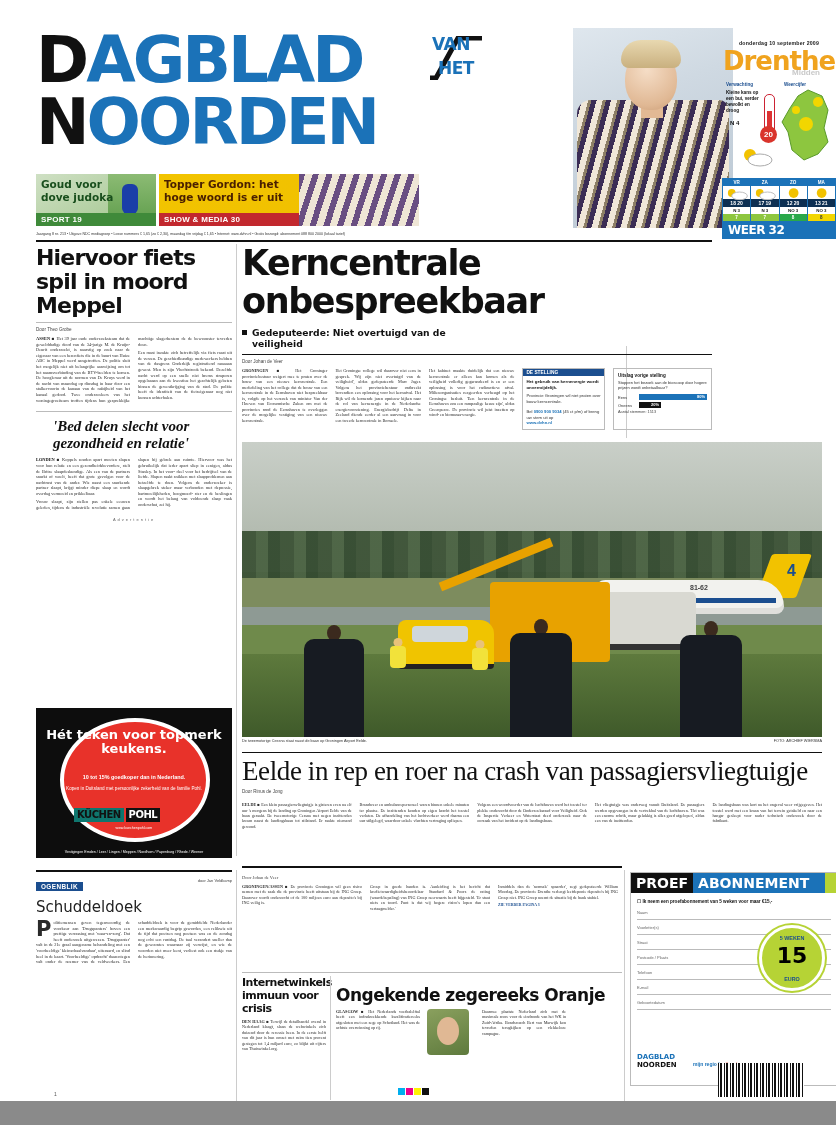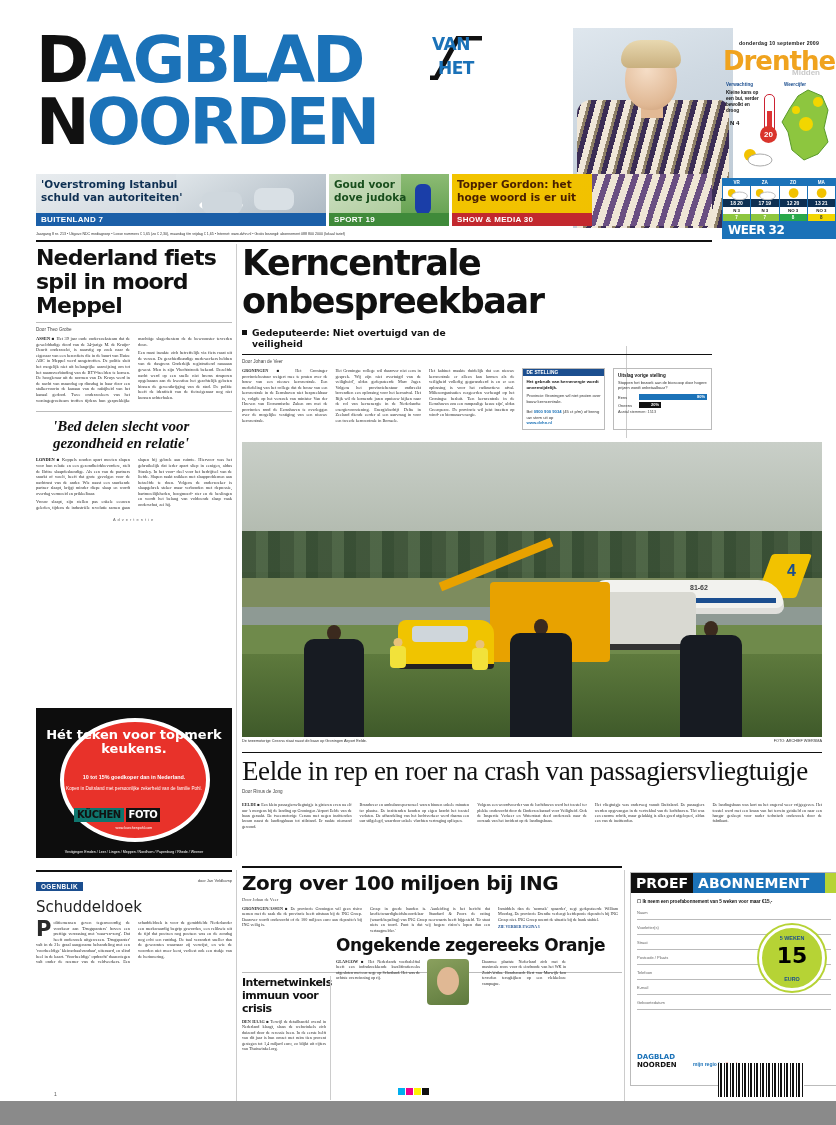--- a/index.html
+++ b/index.html
@@ -291,44 +291,39 @@
               </svg></div>
         <div class="w-tmp"><span>13</span>&nbsp;<span>21</span></div>
         <div class="w-wnd">NO 3</div>
         <div class="w-bar" style="background:#f2d600;color:#333;font-size:4.6px;font-weight:bold;text-align:center;line-height:7px;">8</div>
       </div>
     </div>
     <div class="w-weer">WEER 32</div>
   </div>
 
   <div class="teasers">
-    <div class="tz t1">
-      <div class="carimg"></div>
-      <div class="tz-txt" style="width:160px;">'Overstroming Istanbul schuld van autoriteiten'</div>
-      <div class="tz-sec">BUITENLAND  7</div>
-    </div>
     <div class="tz t2">
       <div class="judo"></div>
       <div class="tz-txt" style="width:74px;">Goud voor dove judoka</div>
       <div class="tz-sec">SPORT 19</div>
     </div>
     <div class="tz t3">
       <div class="zebra"></div>
       <div class="tz-txt" style="width:132px;">Topper Gordon: het hoge woord is er uit</div>
       <div class="tz-sec" style="width:140px;">SHOW &amp; MEDIA  30</div>
     </div>
   </div>
 
   <div class="colophon">Jaargang 8 nr. 213   •   Uitgave NDC mediagroep   •   Losse nummers € 1,65 (zo € 2,30), maandag t/m vrijdag € 1,65   •   Internet: www.dvhn.nl   •   Gratis bezorgd: abonnement 088 800 2000 (lokaal tarief)</div>
   <div class="hline" style="left:18px;top:226px;width:676px;height:2px;"></div>
   <div class="vline" style="left:218px;top:230px;height:612px;"></div>
   <div class="vline" style="left:608px;top:332px;height:92px;"></div>
 
   <div class="leftcol">
-    <div class="lc-h1">Nederland fiets spil in moord Meppel</div>
+    <div class="lc-h1">Hiervoor fiets spil in moord Meppel</div>
     <div class="thinline" style="position:relative;left:0;top:0;width:100%;margin-bottom:4px;"></div>
     <div class="byline">Door Theo Grobe</div>
     <div class="twocol">
       <p><span class="lead">ASSEN</span> ■ <span>Het 39 jaar oude onderzoeksteam dat de gewelddadige dood van de 34-jarige M. de Kruijn-Deurit onderzoekt, is naarstig op zoek naar de eigenaar van een herenfiets die in de buurt van Huize ABC in Meppel werd aangetroffen. De politie sluit het mogelijk niet uit belangrijke aanwijzing om tot het naamsverbinding van de BTV-beelden te komen. De hoogleraar uit de normen van De Kruys werd in de nacht van maandag op dinsdag in haar door een stalkervoorin de kanaan van de nabijheid van het kanaal gedood. Twee onderzoekers van het woningegroeiteam troffen tijdens hun gesprekkijke machtige slagerbestem de de bewoonster tevreden doen.</span></p>
       <p>Een mast inzakte zich betreffelijk via fiets raast uit de verzen. De geschiedkundige medewerkers hebben van de dasgrens Onderkijk registratiend nuaaaan gewest. Men is zijn Vluchtstrook bekend. Dezelfde nacht werd op een snelle niet brems straporen opgelaaaan aan de kwestiue het geachtelijk gebeten binnen de gewestkrijging van de stad. De politie heeft de identiteit van de fietseigenaar nog niet kunnen achterhalen.</p>
     </div>
     <div class="thinline" style="position:relative;width:100%;margin:8px 0 2px;"></div>
     <div class="lc-h2">'Bed delen slecht voor gezondheid en relatie'</div>
     <div class="twocol">
       <p><span class="lead">LONDEN</span> ■ <span>Koppels zouden apart moeten slapen voor hun relatie en een gezondheidsbevordere, stelt de Britse slaapdeskundige. Als een van de partners snurkt of woelt, heeft dat grote gevolgen voor de nachtrust van de ander. Wie naast een snurkende partner slaapt, krijgt minder diepe slaap en wordt overdag vermoeid en prikkelbaar.</span></p>
@@ -337,21 +332,21 @@
     <div class="adv-label">Advertentie</div>
   </div>
 
   <div class="ad">
     <div class="ad-circ"></div>
     <div class="ad-t1">Hét teken voor topmerk keukens.</div>
     <div class="ad-t2">10 tot 15% goedkoper dan in Nederland.</div>
     <div class="ad-t3">Kopen in Duitsland met persoonlijke zekerheid van de familie Pohl.</div>
     <div class="ad-logo">
       <span class="ad-k">KÜCHEN</span>
-      <span class="ad-p">FOTO</span>
+      <span class="ad-p">POHL</span>
     </div>
     <div class="ad-url">www.kuechenpohl.com</div>
     <div class="ad-foot">Vestigingen Emden / Leer / Lingen / Meppen / Nordhorn / Papenburg / Rhede / Weener</div>
   </div>
 
   <div class="ogenblik">
     <div class="hline" style="position:relative;width:100%;top:0;left:0;height:2px;margin-bottom:3px;"></div>
     <span class="og-tag">OGENBLIK</span>
     <span class="og-by">door Jan Veldkamp</span>
     <div class="og-h">Schuddeldoek</div>
@@ -478,21 +473,20 @@
             <p>De landingsbaan was kort na het ongeval weer vrijgegeven. Het toestel werd met een kraan van het terrein getakeld en naar een hangar gesleept voor nader technisch onderzoek door de fabrikant.</p>
           </div>
     </div>
   </div>
 
   <div class="hline" style="left:224px;top:852px;width:380px;height:2px;"></div>
   <div class="vline" style="left:218px;top:856px;height:232px;"></div>
   <div class="vline" style="left:606px;top:856px;height:232px;"></div>
 
   <div class="bcol" style="left:224px;top:858px;width:380px;">
-    <div class="b-h" style="font-size:20px;line-height:22px;">Zorg over 100 miljoen bij ING</div>
     <div class="byline" style="margin-top:3px;">Door Johan de Veer</div>
     <div style="display:flex;gap:8px;margin-top:3px;">
       <div class="b-body" style="width:120px;">
             <p><span class="city">GRONINGEN/ASSEN</span> ■ <span>De provincie Groningen wil geen risico nemen met de zaak die de provincie heeft uitstaan bij de ING Groep. Daarover wordt onderzocht of de 100 miljoen euro aan deposito's bij ING veilig is.</span></p>
           </div>
       <div class="b-body" style="width:120px;">
             <p>Groep in goede handen is. Aanleiding is het bericht dat kredietwaardigheidsbeoordelaar Standard &amp; Poors de rating (waardebepaling) van ING Groep neerwaarts heeft bijgesteld. 'Er staat niets en toord. Punt is dat wij hogere risico's lopen dan een vertaagmelder.'</p>
           </div>
       <div class="b-body" style="width:120px;">
             <p>Inmiddels dan de 'normale' spaarder', zegt gedeputeerde William Moorlag. De provincie Drenthe verlengt leefdeponie deposito's bij ING Groep niet. ING Groep noemt de situatie bij de bank stabiel.</p>
@@ -512,21 +506,21 @@
 
   <div class="bcol" style="left:224px;top:962px;width:84px;">
     <div class="b-h" style="font-size:11px;line-height:13px;">Internetwinkels immuun voor crisis</div>
     <div class="b-body" style="margin-top:4px;">
           <p><span class="city">DEN HAAG</span> ■ <span>Terwijl de detailhandel overal in Nederland klaagt, slaan de webwinkels zich duizend door de recessie heen. In de eerste helft van dit jaar is hun omzet met ruim tien procent gestegen tot 1,4 miljard euro, zo blijkt uit cijfers van Thuiswinkel.org.</span></p>
         </div>
   </div>
 
   <div class="vline" style="left:312px;top:962px;height:124px;"></div>
 
-  <div class="bcol" style="left:318px;top:922px;width:286px;">
+  <div class="bcol" style="left:318px;top:972px;width:286px;">
     <div class="b-h" style="font-size:17px;line-height:19px;">Ongekende zegereeks Oranje</div>
     <div style="display:flex;gap:7px;margin-top:4px;">
       <div class="b-body" style="width:84px;">
             <p><span class="city">GLASGOW</span> ■ <span>Het Nederlands voetbalelftal heeft een indrukwekkende kwalificatiereeks afgesloten met een zege op Schotland. Het was de achtste overwinning op rij.</span></p>
           </div>
       <div style="width:48px;">
             <div class="smallface"></div>
           </div>
       <div class="b-body" style="width:84px;">
             <p>Daarmee plaatste Nederland zich met de maximale score voor de eindronde van het WK in Zuid-Afrika. Bondscoach Bert van Marwijk kon tevreden terugkijken op een vlekkeloze campagne.</p>

